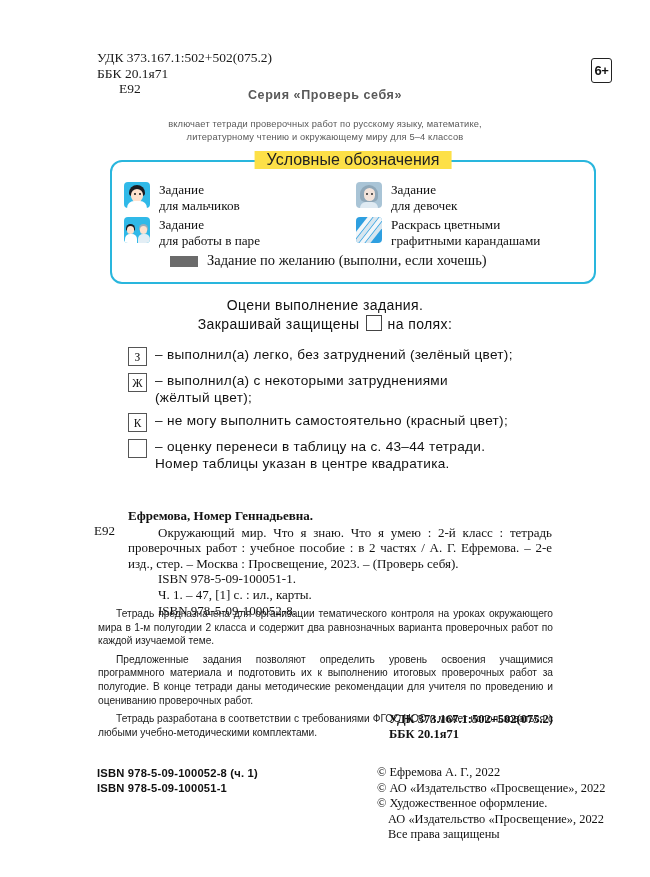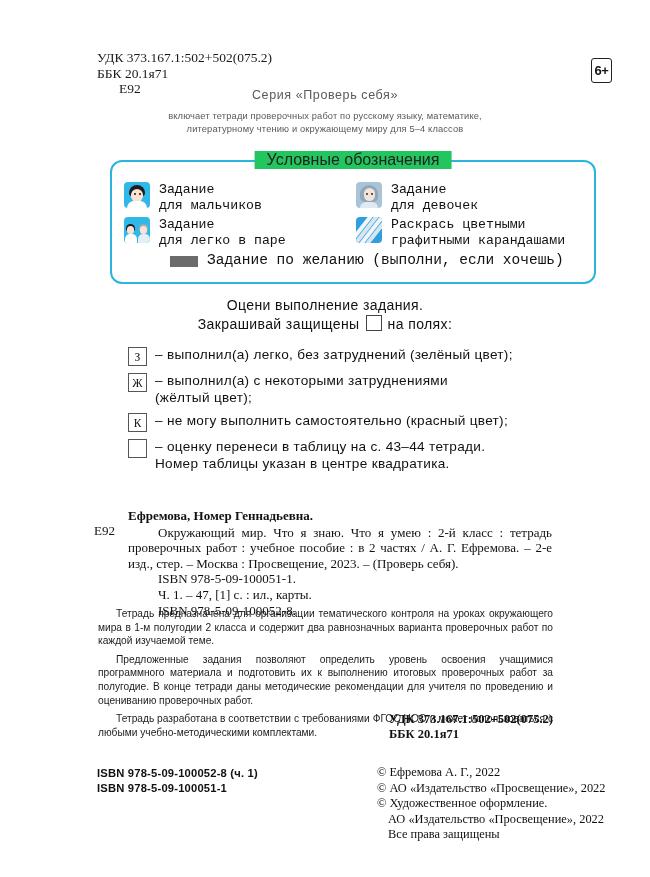--- a/index.html
+++ b/index.html
@@ -61,21 +61,22 @@
     left: 0;
     right: 0;
     top: 88px;
     text-align: center;
     font-family: "Liberation Sans", sans-serif;
     color: #595959;
   }
   .series-note .series-title {
     font-size: 12.5px;
     letter-spacing: 0.6px;
-    margin-bottom: 8px;
+    margin-bottom: 16px;
+    font-weight: bold;
   }
   .series-note .series-sub {
     font-size: 9.3px;
     line-height: 13px;
     letter-spacing: 0.15px;
   }
 
   
   .legend-box {
     position: absolute;
@@ -85,21 +86,21 @@
     height: 124px;
     border: 2.2px solid #29b6dd;
     border-radius: 12px;
     box-sizing: border-box;
   }
   .legend-title {
     position: absolute;
     left: 50%;
     transform: translateX(-50%);
     top: -11px;
-    background: #22c55e;
+    background: #fde047;
     padding: 0 12px;
     font-family: "Liberation Sans", sans-serif;
     font-size: 16px;
     color: #222;
     white-space: nowrap;
   }
   .legend-grid {
     position: absolute;
     left: 12px;
     top: 20px;
@@ -111,21 +112,21 @@
     align-items: flex-start;
     margin-bottom: 4px;
   }
   .legend-cell {
     display: flex;
     align-items: flex-start;
   }
   .legend-cell.col1 { width: 232px; flex: 0 0 232px; }
   .legend-cell.col2 { flex: 1 1 auto; }
   .legend-text {
-    font-family: Liberation Mono, monospace;
+    font-family: Liberation Serif, serif;
     font-size: 13.2px;
     line-height: 15.5px;
     color: #111;
     margin-left: 9px;
     white-space: nowrap;
   }
 
   .icon-sq {
     width: 26px;
     height: 26px;
@@ -427,21 +428,21 @@
                 <span class="b"></span>
               </span>
             <span class="p right">
                 <span class="h"></span>
                 <span class="f"></span>
                 <span class="b"></span>
               </span>
           </div>
           <div class="legend-text">
             <div>Задание</div>
-            <div>для  легко  в  паре</div>
+            <div>для  работы  в  паре</div>
           </div>
         </div>
         <div class="legend-cell col2">
           <div class="icon-sq icon-pencils">
             <span class="stripe s1"></span>
               <span class="stripe s2"></span>
             <span class="stripe s3"></span>
               <span class="stripe s4"></span>
           </div>
           <div class="legend-text">

